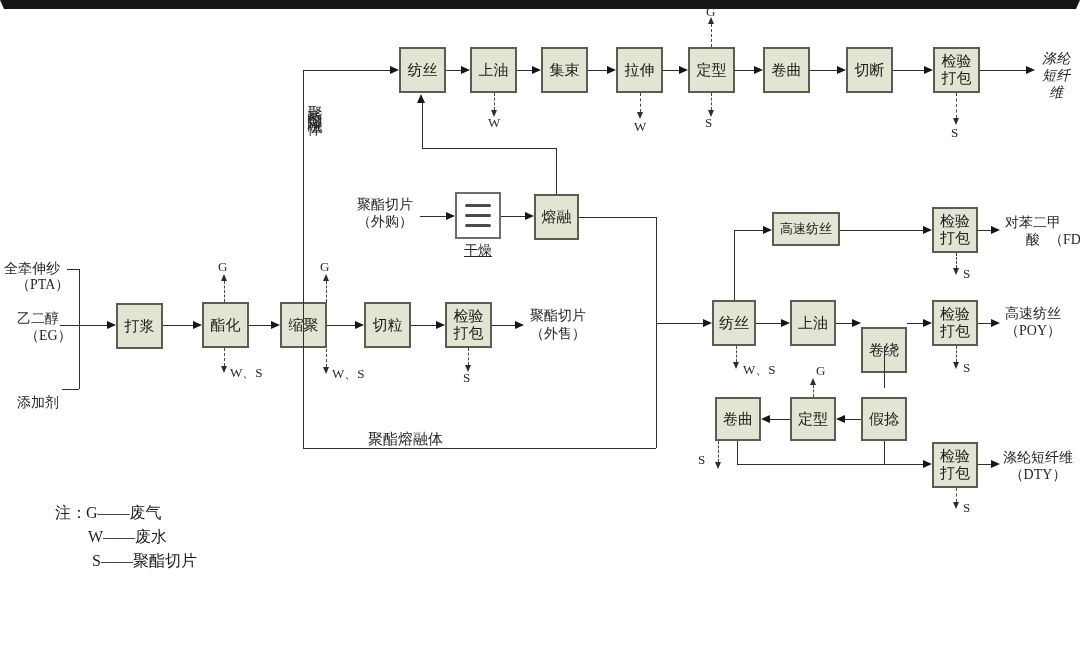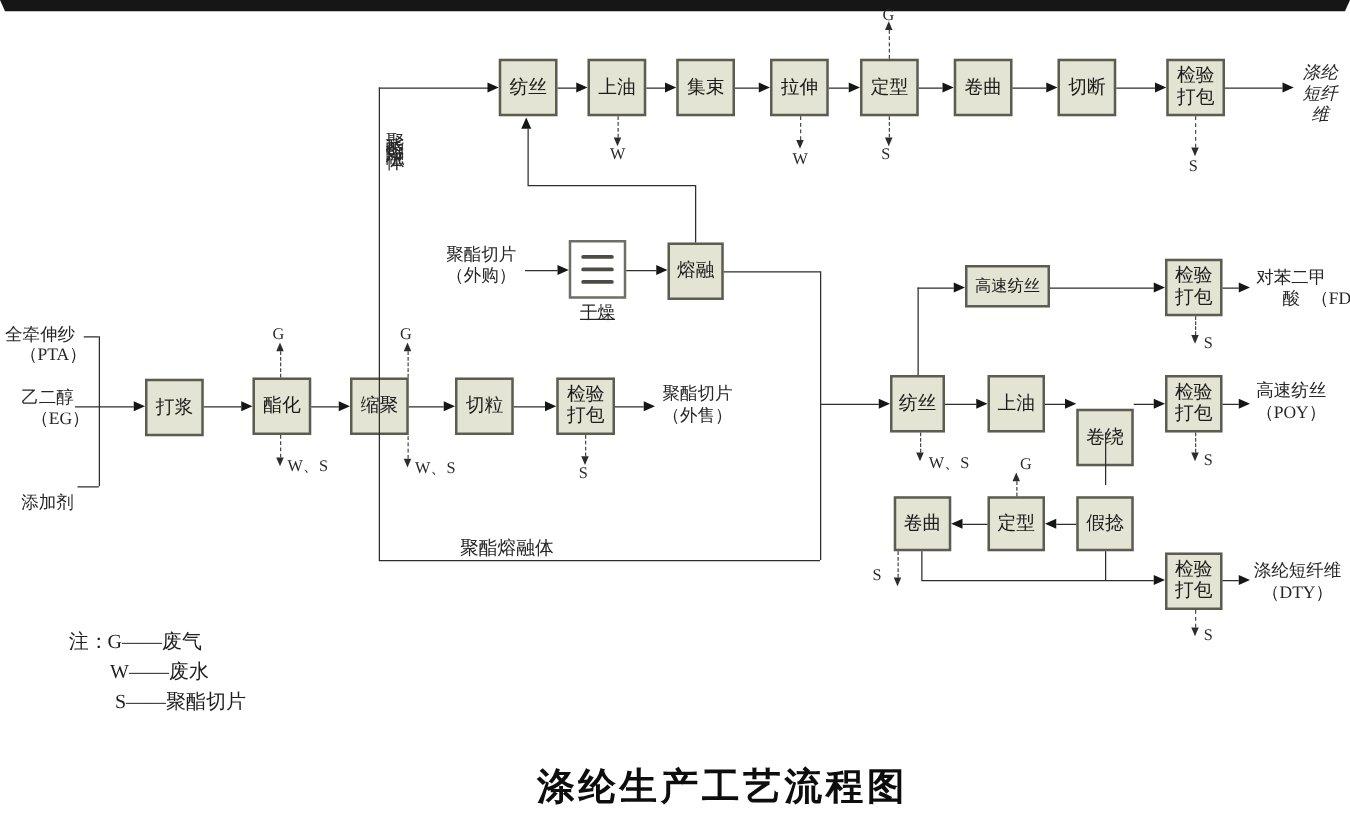--- a/index.html
+++ b/index.html
@@ -226,15 +226,14 @@
   <div class="txt txtc" style="left:1002px;top:306px;width:62px;">高速纺丝</div>
   <div class="txt txtc" style="left:1002px;top:323px;width:62px;">（POY）</div>
   <div class="txt txtc" style="left:998px;top:450px;width:80px;">涤纶短纤维</div>
   <div class="txt txtc" style="left:998px;top:467px;width:80px;">（DTY）</div>
 
   <div class="legend" style="left:55px;top:503px;">注：</div>
   <div class="legend" style="left:86px;top:503px;">G——废气</div>
   <div class="legend" style="left:88px;top:527px;">W——废水</div>
   <div class="legend" style="left:92px;top:551px;">S——聚酯切片</div>
 
-  <div class="title">涤纶生产工艺流程图</div>
 
 </div>
 
 </body></html>

